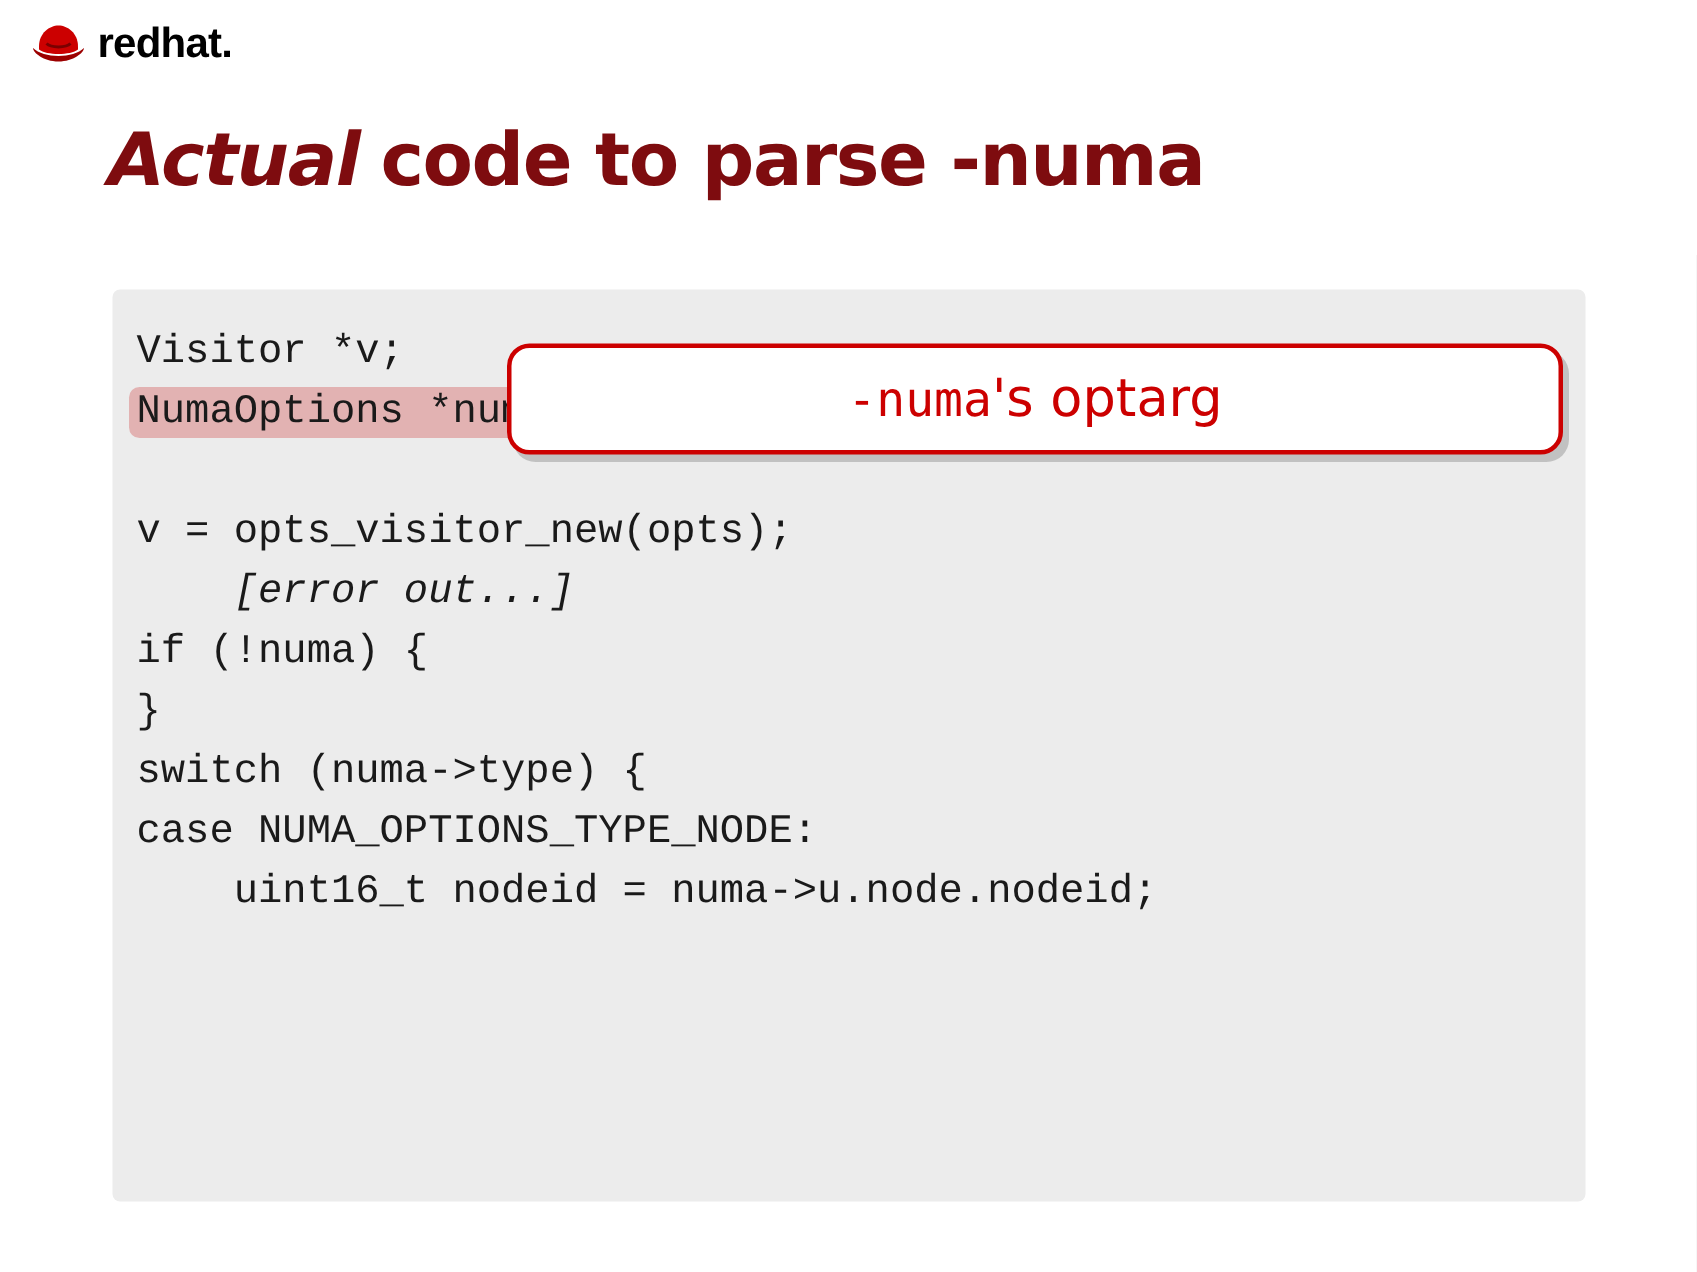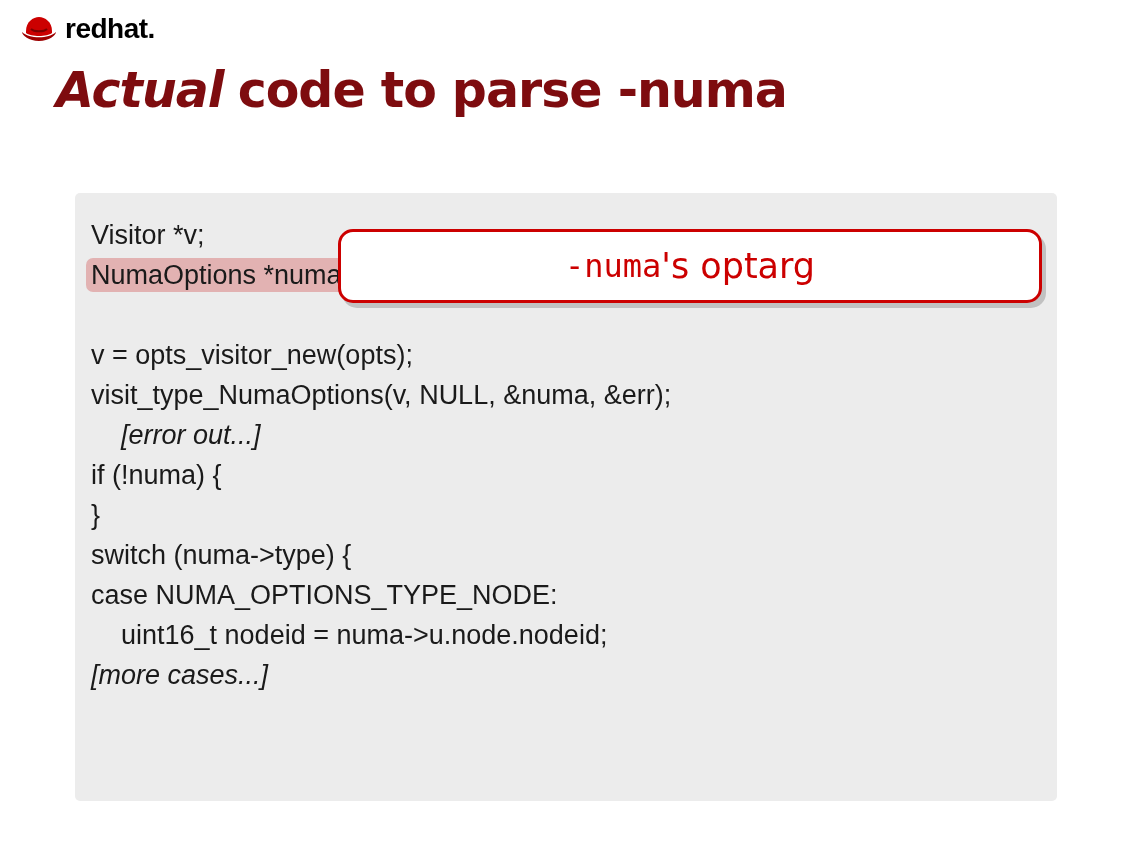--- a/index.html
+++ b/index.html
@@ -30,21 +30,21 @@
     font-size: 28px;
     color: #000000;
     letter-spacing: -0.5px;
   }
 
   
   .title {
     position: absolute;
     left: 56px;
     top: 62px;
-    margin: 0;
+    margin: 16px;
     font-size: 49px;
     font-weight: bold;
     color: #7e0c0f;
     letter-spacing: -1px;
     white-space: nowrap;
   }
   .title .em {
     font-style: italic;
     margin-right: 14px;
   }
@@ -55,21 +55,21 @@
     left: 75px;
     top: 193px;
     width: 982px;
     height: 608px;
     background: #ececec;
     border-radius: 5px;
     box-sizing: border-box;
     padding: 22px 0 0 16px;
   }
   .codeline {
-    font-family: Liberation Sans, sans-serif;
+    font-family: Liberation Mono, monospace;
     font-size: 27px;
     line-height: 40px;
     min-height: 40px;
     color: #1a1a1a;
     white-space: pre;
   }
   .codeline.italic {
     font-style: italic;
   }
   .hl {
@@ -120,26 +120,24 @@
   <h1 class="title"><span class="em">Actual</span><span>code to parse -numa</span></h1>
 
   <div class="codeblock">
 
     <div class="codeline">Visitor *v;</div>
 
     <div class="codeline"><span class="hl">NumaOptions *numa</span><span>;</span></div>
 
     <div class="codeline"></div>
     <div class="codeline">v = opts_visitor_new(opts);</div>
-    <div class="codeline">visit_type_NumaOptions(v, NULL, &amp;numa, &amp;err);</div>
     <div class="codeline italic">    [error out...]</div>
     <div class="codeline">if (!numa) {</div>
     <div class="codeline">}</div>
     <div class="codeline">switch (numa-&gt;type) {</div>
     <div class="codeline">case NUMA_OPTIONS_TYPE_NODE:</div>
     <div class="codeline">    uint16_t nodeid = numa-&gt;u.node.nodeid;</div>
-    <div class="codeline italic">[more cases...]</div>
 
     <div class="callout"><span class="mono">-numa</span><span>'s optarg</span></div>
 
   </div>
 
 </div>
 
 </body></html>

